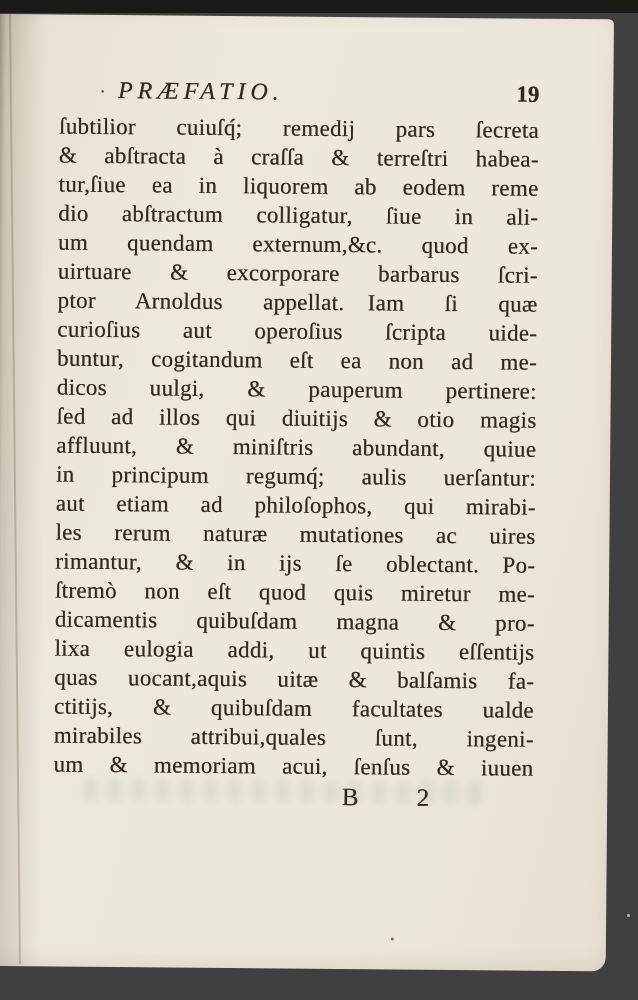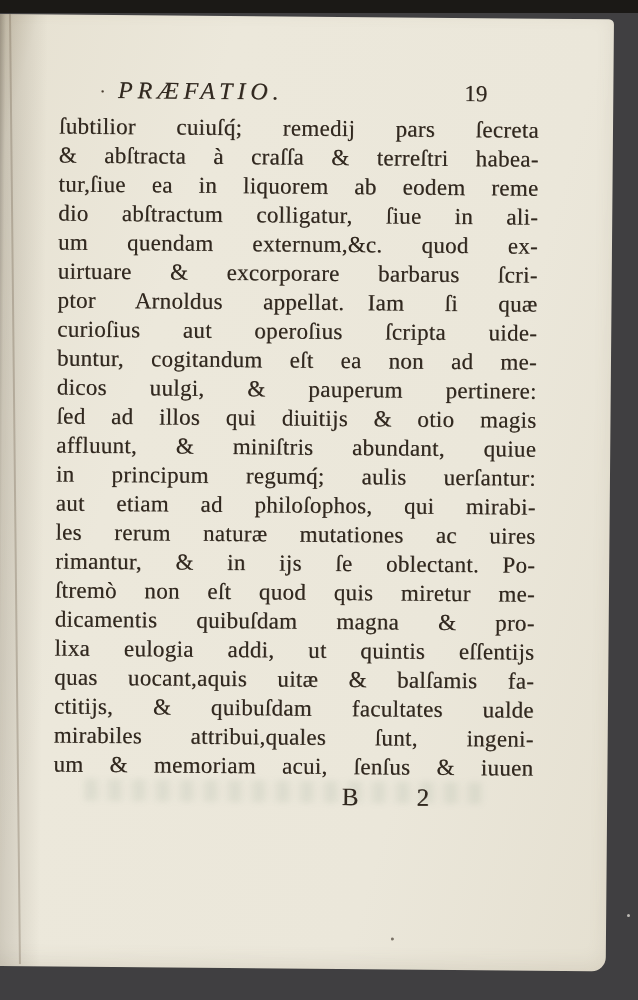--- a/index.html
+++ b/index.html
@@ -37,22 +37,23 @@
   .page-header{
     display:flex;align-items:baseline;height:32px;
     font-size:24px;
   }
   .header-ornament{margin-left:40px;font-size:20px;color:#4a3e31;}
   .page-title{
     font-style:italic;letter-spacing:5px;margin-left:12px;
     text-shadow:0.4px 0.2px 0.5px rgba(49,40,31,0.5);
   }
   .page-number{
-    margin-left:auto;margin-right:52px;font-size:23px;
+    margin-left:auto;font-size:23px;
     text-shadow:0.4px 0.2px 0.5px rgba(49,40,31,0.5);
+    font-weight:bold;
   }
   .body-text{margin-top:3px;}
   .tline{
     font-size:23px;line-height:29px;height:29px;
     letter-spacing:0.3px;
     text-align:justify;text-align-last:justify;
     text-shadow:0.4px 0.2px 0.5px rgba(49,40,31,0.55);
     white-space:nowrap;
   }
   .signature-line{

